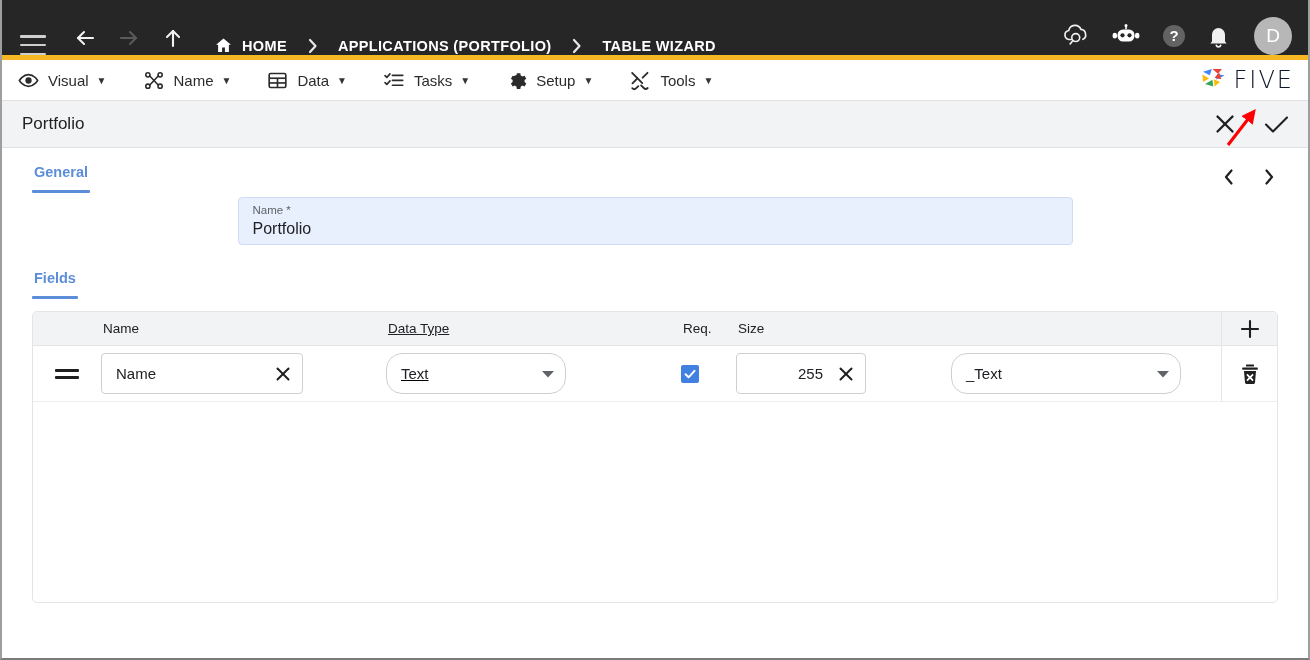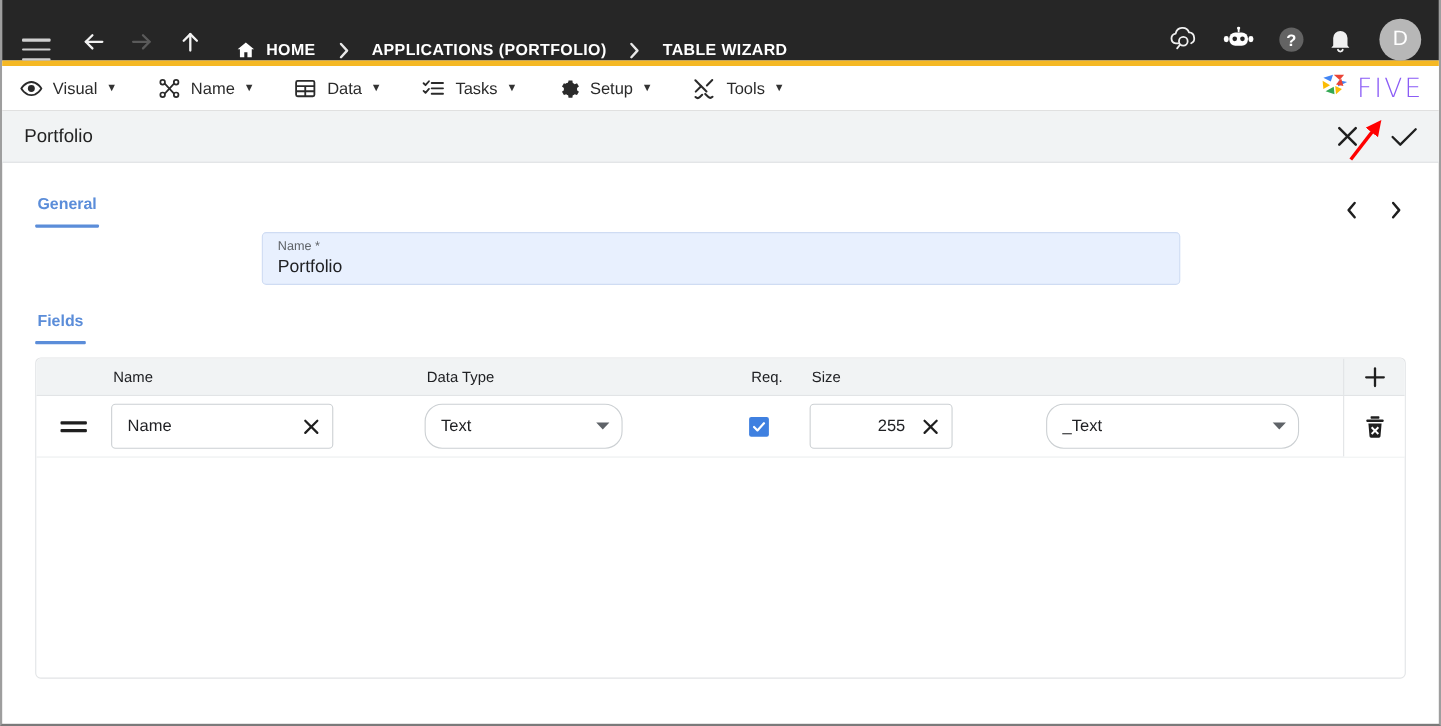--- a/index.html
+++ b/index.html
@@ -100,21 +100,21 @@
   .brand {
     margin-left: auto;
     margin-right: 14px;
     display: flex; align-items: center;
     gap: 8px;
     cursor: pointer;
   }
   .brand-word {
     font-size: 24px;
     letter-spacing: 2px;
-    color: #8b5cf6;
+    color: #0f172a;
     font-family: "DejaVu Sans", sans-serif;
     font-weight: 300;
   }
 
   
   .formbar {
     height: 47px;
     background: #f1f3f4;
     display: flex; align-items: center;
     padding: 0 18px 0 20px;
@@ -122,21 +122,21 @@
   }
   .formtitle { font-size: 17px; color: #222; }
   .formactions { margin-left: auto; display: flex; align-items: center; gap: 26px; }
   .iconbtn { cursor: pointer; display:flex; align-items:center; justify-content:center; }
 
   
   .content { position: relative; padding: 0 30px; }
 
   .tabrow {
     display: flex; align-items: flex-start;
-    padding-top: 30px;
+    padding-top: 16px;
     position: relative;
   }
   .tab {
     font-size: 14.5px;
     font-weight: bold;
     color: #5b8dd9;
     cursor: pointer;
     padding: 0 2px 10px 2px;
   }
   .tab-underline { height: 3px; background: #5b8dd9; border-radius: 1px; }
@@ -193,21 +193,21 @@
   .trow {
     display: flex;
     height: 56px;
     align-items: center;
     border-bottom: 1px solid #eceeef;
   }
   .td { display: flex; align-items: center; height: 100%; }
 
   .c-handle { width: 68px; justify-content: center; }
   .c-name   { width: 285px; }
-  .c-type   { width: 295px; }
+  .c-type   { width: 295px; text-decoration: underline; }
   .c-req    { width: 55px; justify-content: flex-start; }
   .c-size   { width: 215px; }
   .c-ddt    { width: 265px; }
   .c-del    {
     margin-left: auto; width: 56px; justify-content: center;
     border-left: 1px solid #e2e4e6; height: 100%; cursor: pointer;
     background: #ffffff;
   }
 
   .draghandle { width: 24px; cursor: grab; display:flex; flex-direction:column; gap:4px; }

